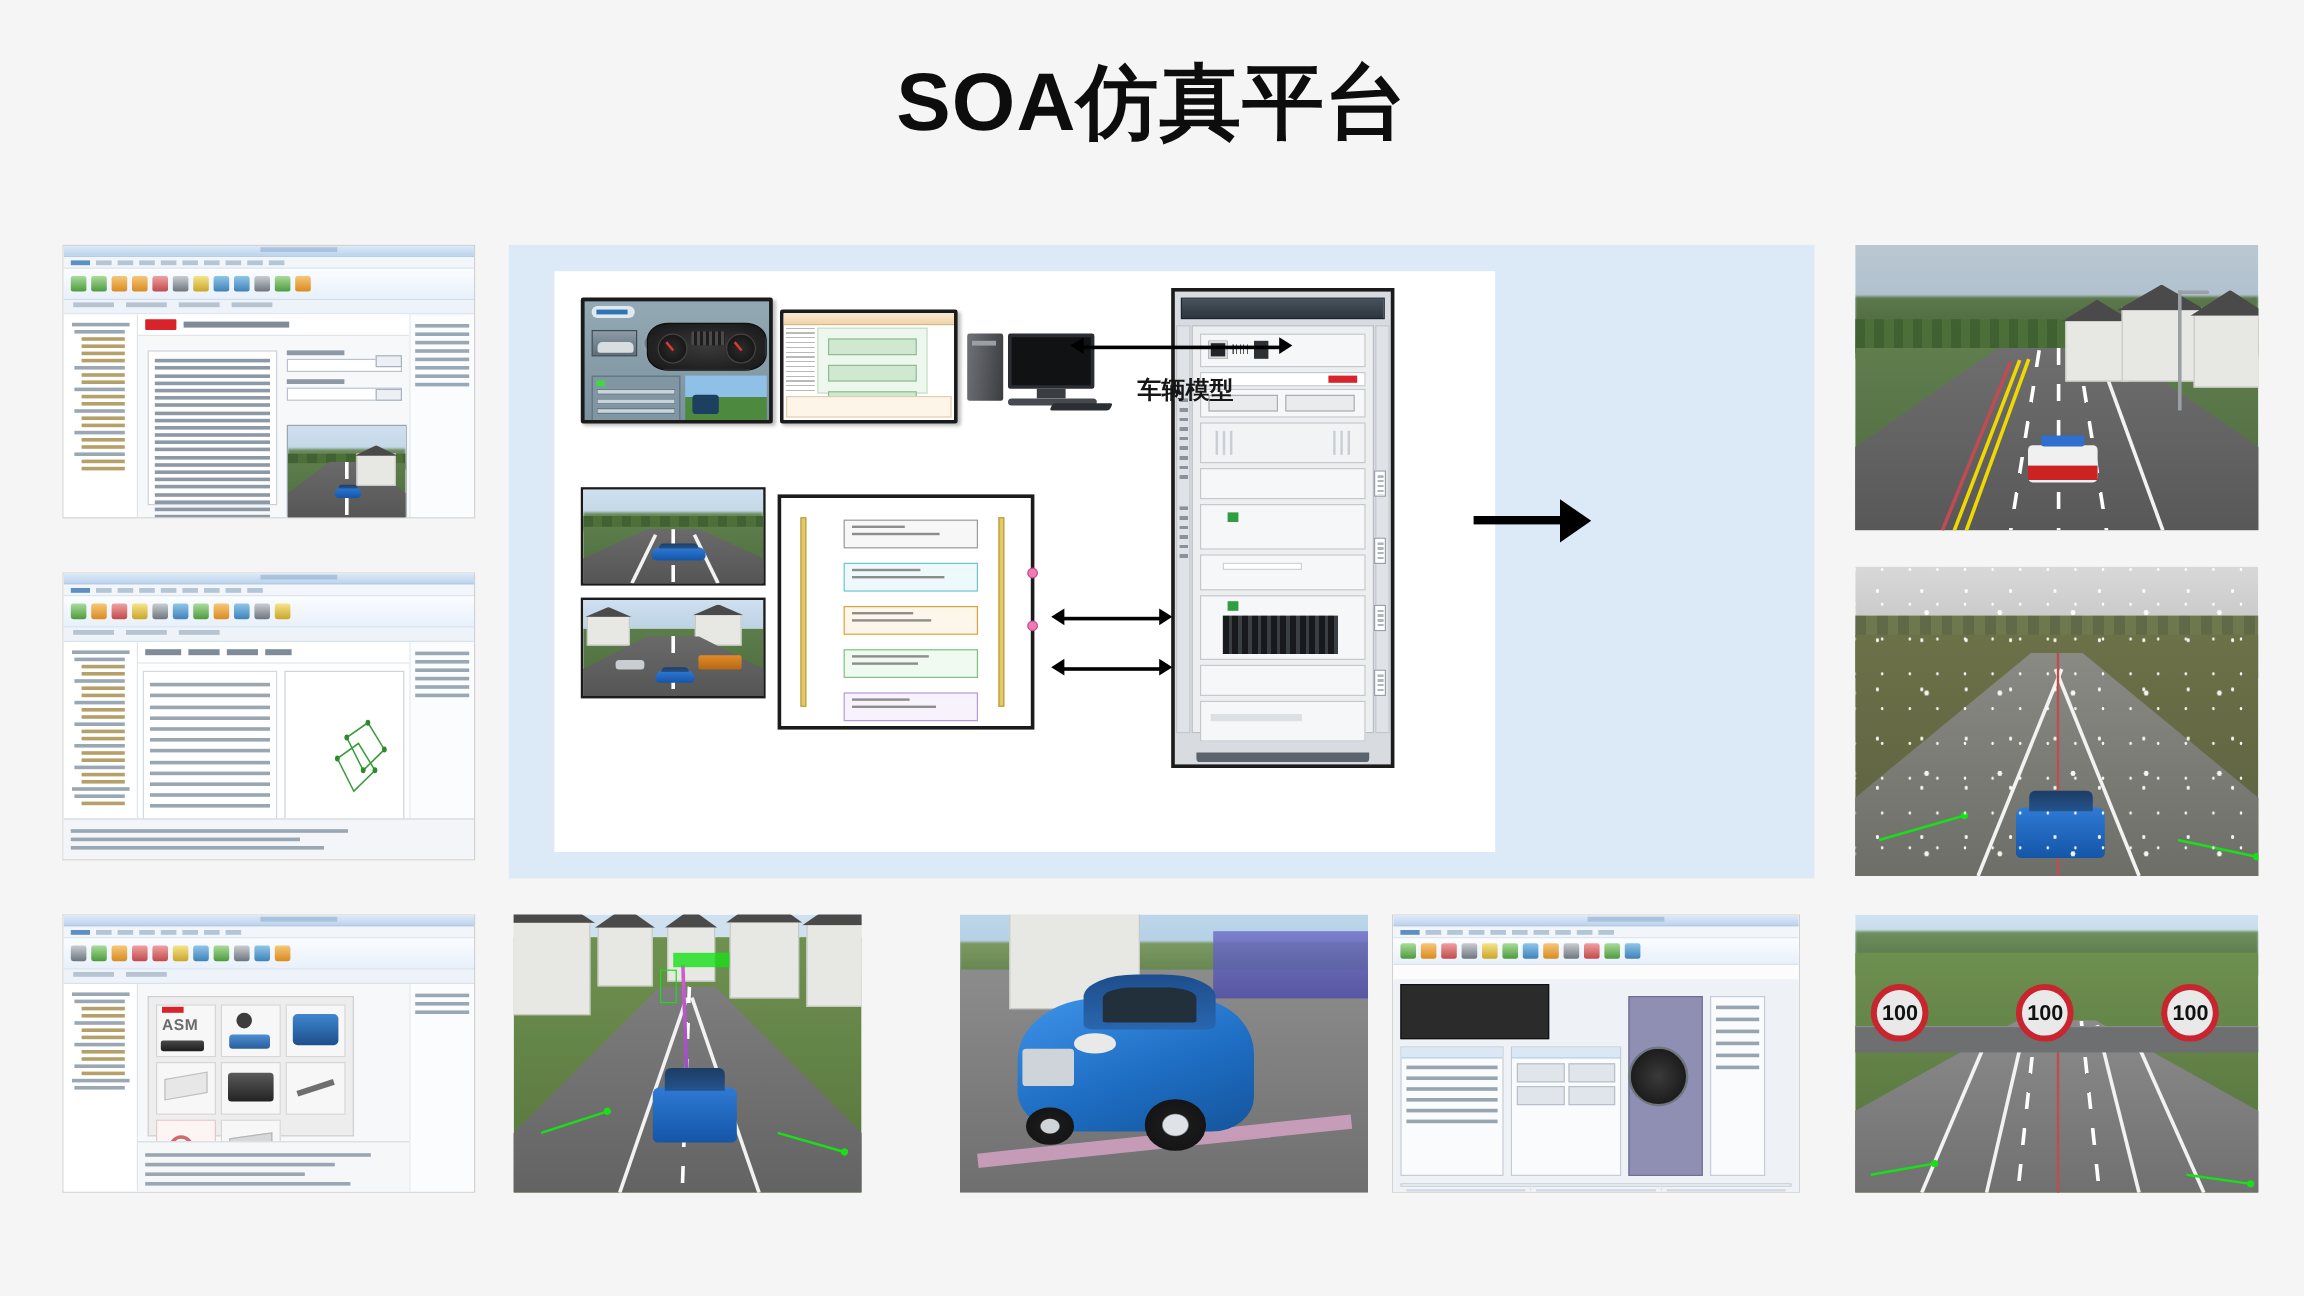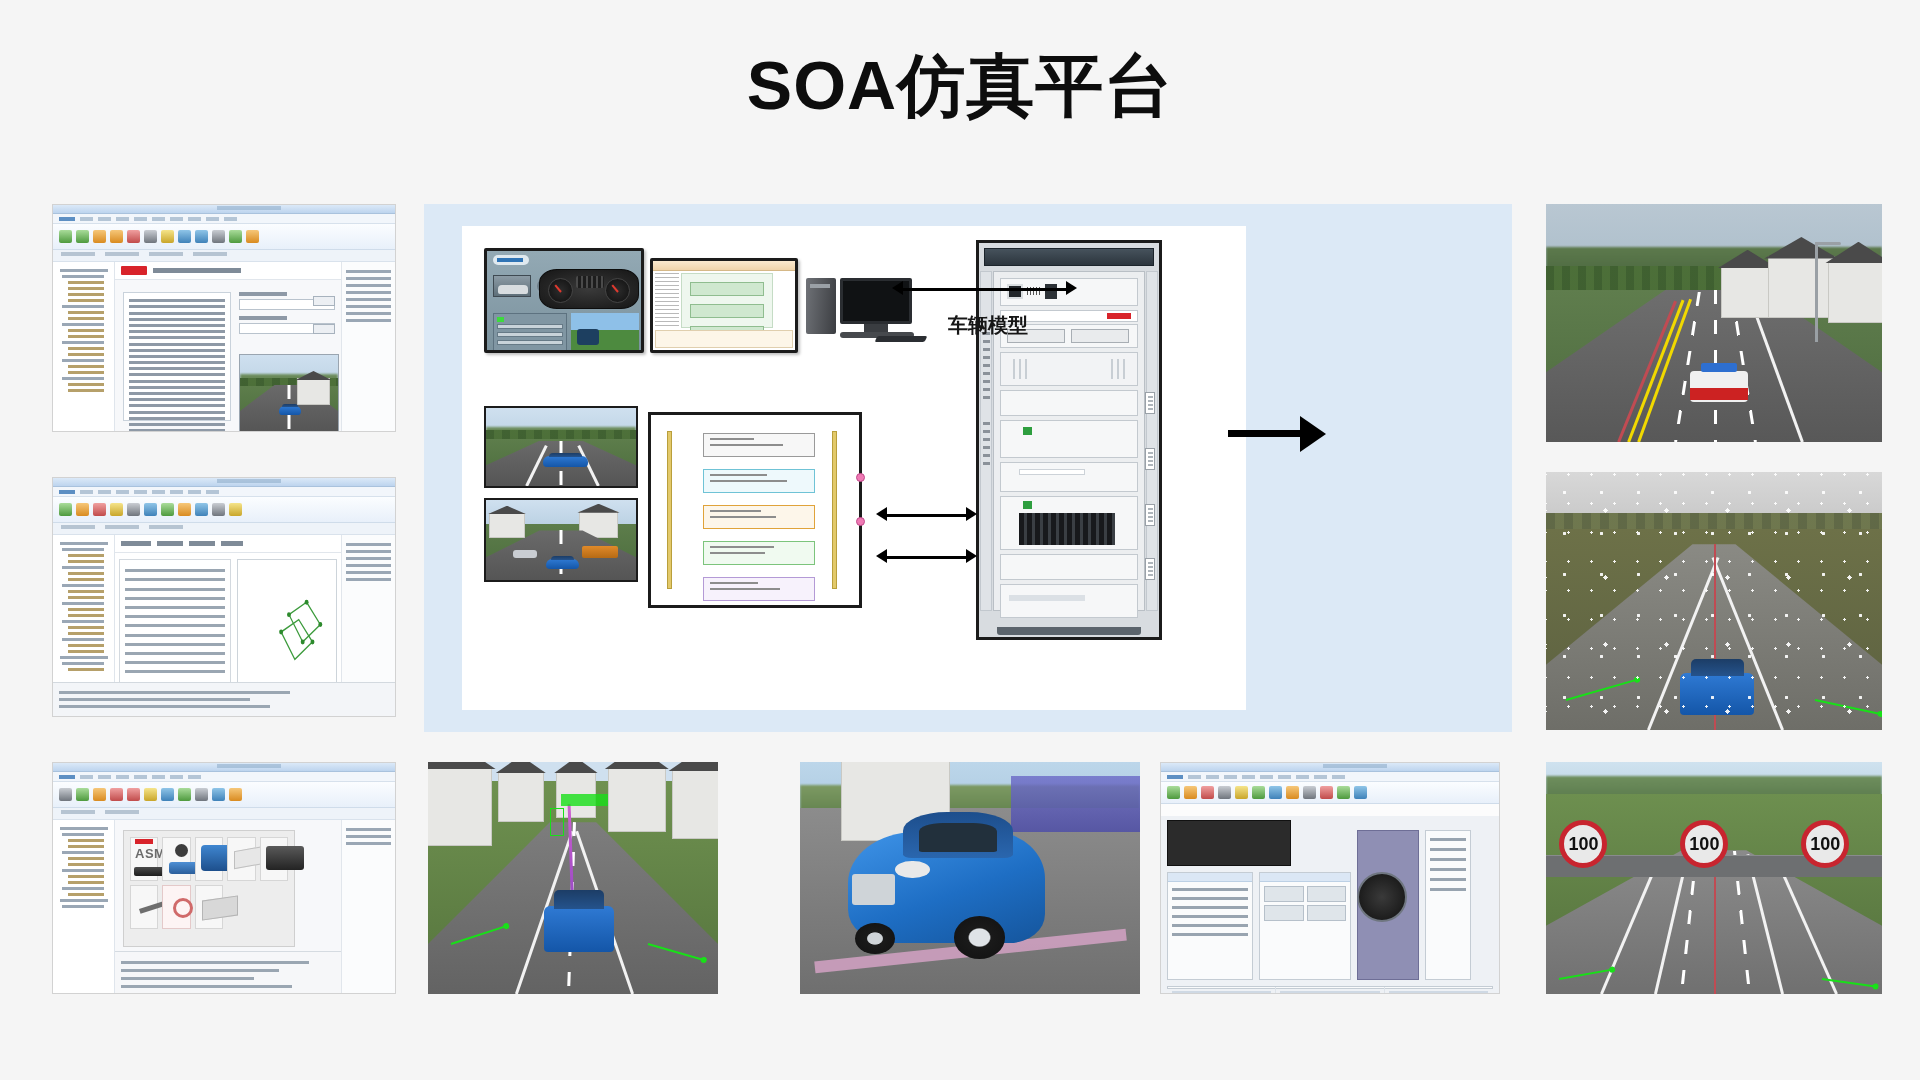--- a/index.html
+++ b/index.html
@@ -618,21 +618,21 @@
             <u class="i1"></u>
             <u class="i2"></u>
             <u class="i2"></u>
           <u class="i1"></u>
             <u class="i2"></u>
             <u class="i3"></u>
             <u class="i1"></u>
         </div>
         <div class="pane">
           <div style="position:absolute;left:8px;top:10px;right:46px;bottom:46px;background:#ededed;border:1px solid #cfcfcf;padding:6px;">
-            <div style="display:grid;grid-template-columns:repeat(5,1fr);gap:4px;">
+            <div style="display:grid;grid-template-columns:repeat(3,1fr);gap:4px;">
               <div style="background:#f7f7f7;border:1px solid #d6d6d6;height:44px;position:relative;">
                 <span style="position:absolute;left:4px;top:1px;width:18px;height:5px;background:#d8232a;"></span>
                 <span style="position:absolute;left:4px;top:8px;font-size:13px;color:#6b6b6b;font-weight:700;letter-spacing:.5px;">ASM</span>
                 <span style="position:absolute;left:3px;bottom:4px;width:36px;height:9px;background:linear-gradient(#4a4a4a,#1d1d1d);border-radius:2px;"></span>
               </div>
               <div style="background:#f7f7f7;border:1px solid #d6d6d6;height:44px;position:relative;">
                 <span style="position:absolute;left:12px;top:6px;width:13px;height:13px;border-radius:50%;background:#3d3d3d;"></span>
                 <span style="position:absolute;left:6px;bottom:6px;width:34px;height:12px;background:linear-gradient(#4e8fd4,#2a5e9b);border-radius:3px;"></span>
               </div>
               <div style="background:#f7f7f7;border:1px solid #d6d6d6;height:44px;position:relative;">

